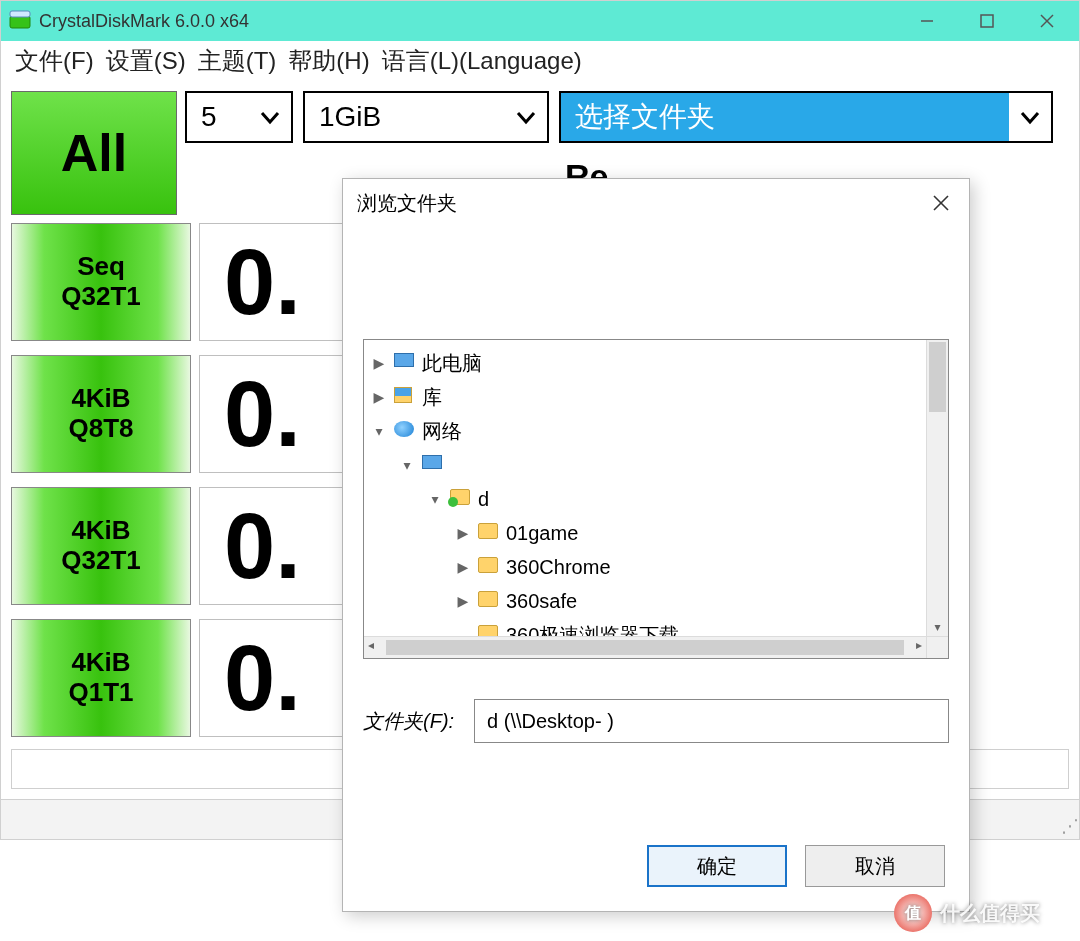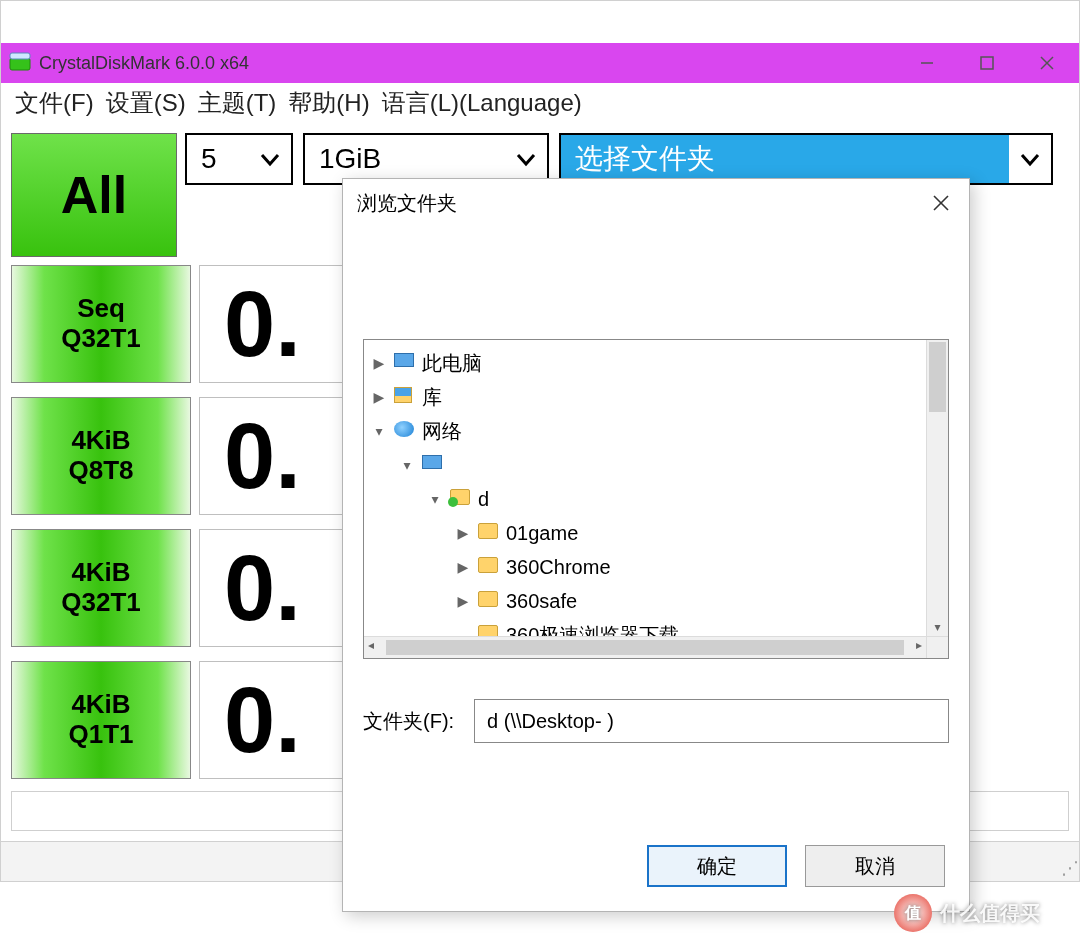--- a/index.html
+++ b/index.html
@@ -14,22 +14,21 @@
   }
   .win {
     width: 1080px;
     border: 1px solid #d0d0d0;
   }
   .titlebar {
     display: flex;
     align-items: center;
     height: 40px;
     padding: 0 2px 0 8px;
-    background: #d946ef;
-    margin-top: 42px;
+    background: #5eead4;
   }
   .titlebar .icon-box { width: 22px; height: 22px; margin-right: 8px; }
   .titlebar .title-text { flex: 1; font-size: 18px; color: #333; }
   .winctl { display: flex; }
   .winbtn {
     width: 60px; height: 38px; display: flex; align-items: center; justify-content: center;
     color: #555;
   }
   .menubar {
     display: flex; gap: 4px;
@@ -137,21 +136,21 @@
   .tree .hscroll {
     position:absolute; left:0; bottom:0; right:22px; height:22px;
     background:#f0f0f0; border-top:1px solid #dcdcdc;
   }
   .tree .hscroll .al{position:absolute;left:4px;top:1px;color:#666;font-size:12px;}
   .tree .hscroll .ar{position:absolute;right:4px;top:1px;color:#666;font-size:12px;}
   .tree .hscroll .thumb{position:absolute;left:22px;right:22px;top:3px;bottom:3px;background:#cfcfcf;}
   .tree .corner{position:absolute;right:0;bottom:0;width:22px;height:22px;background:#f0f0f0;border-left:1px solid #dcdcdc;border-top:1px solid #dcdcdc;}
 
   .pathrow { display:flex; align-items:center; gap:20px; margin-top:40px;}
-  .pathlabel { font-size:20px; }
+  .pathlabel { font-size:20px;font-style:italic; }
   .pathfield {
     flex:1; height:44px; border:1px solid #888; padding:0 12px; font-size:20px;
     display:flex; align-items:center;
   }
   .dlg-buttons { display:flex; justify-content:flex-end; gap:18px; padding:26px 24px 24px;}
   .dlg-btn {
     width:140px; height:42px; border:1px solid #999; background:#eee;
     display:flex;align-items:center;justify-content:center; font-size:20px;
   }
   .dlg-btn.default{ border:2px solid #1a73c9; background:#eaf3fb;}

